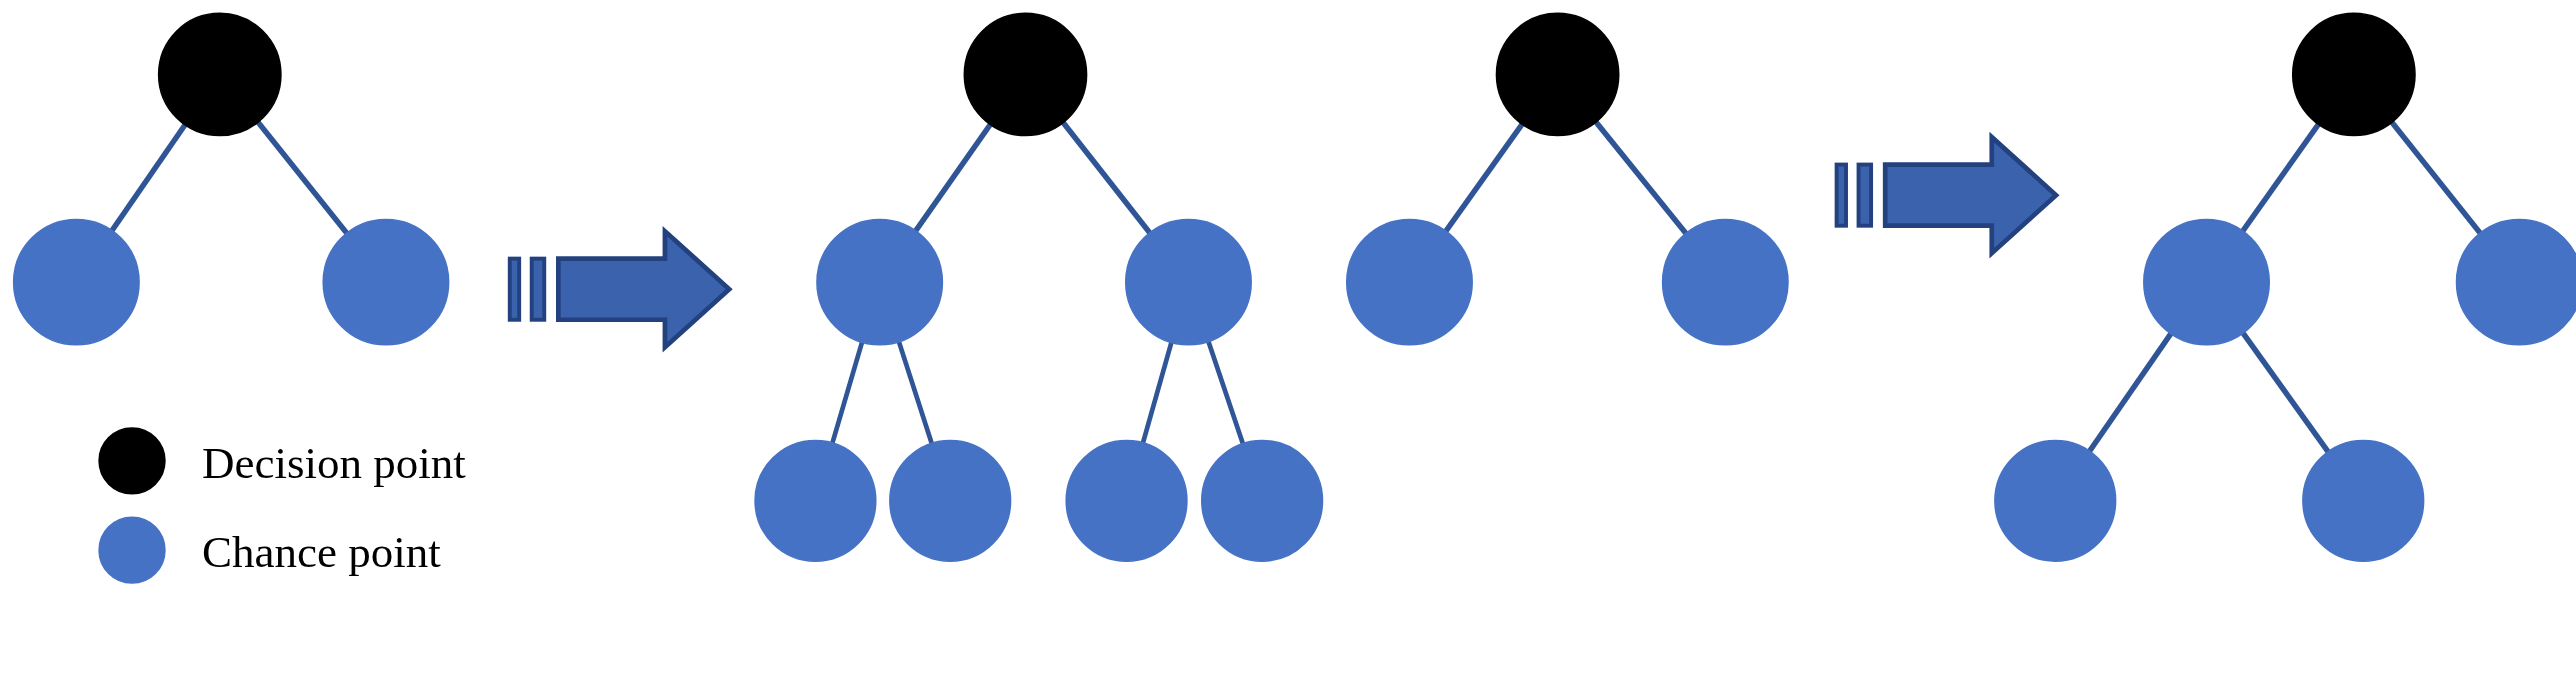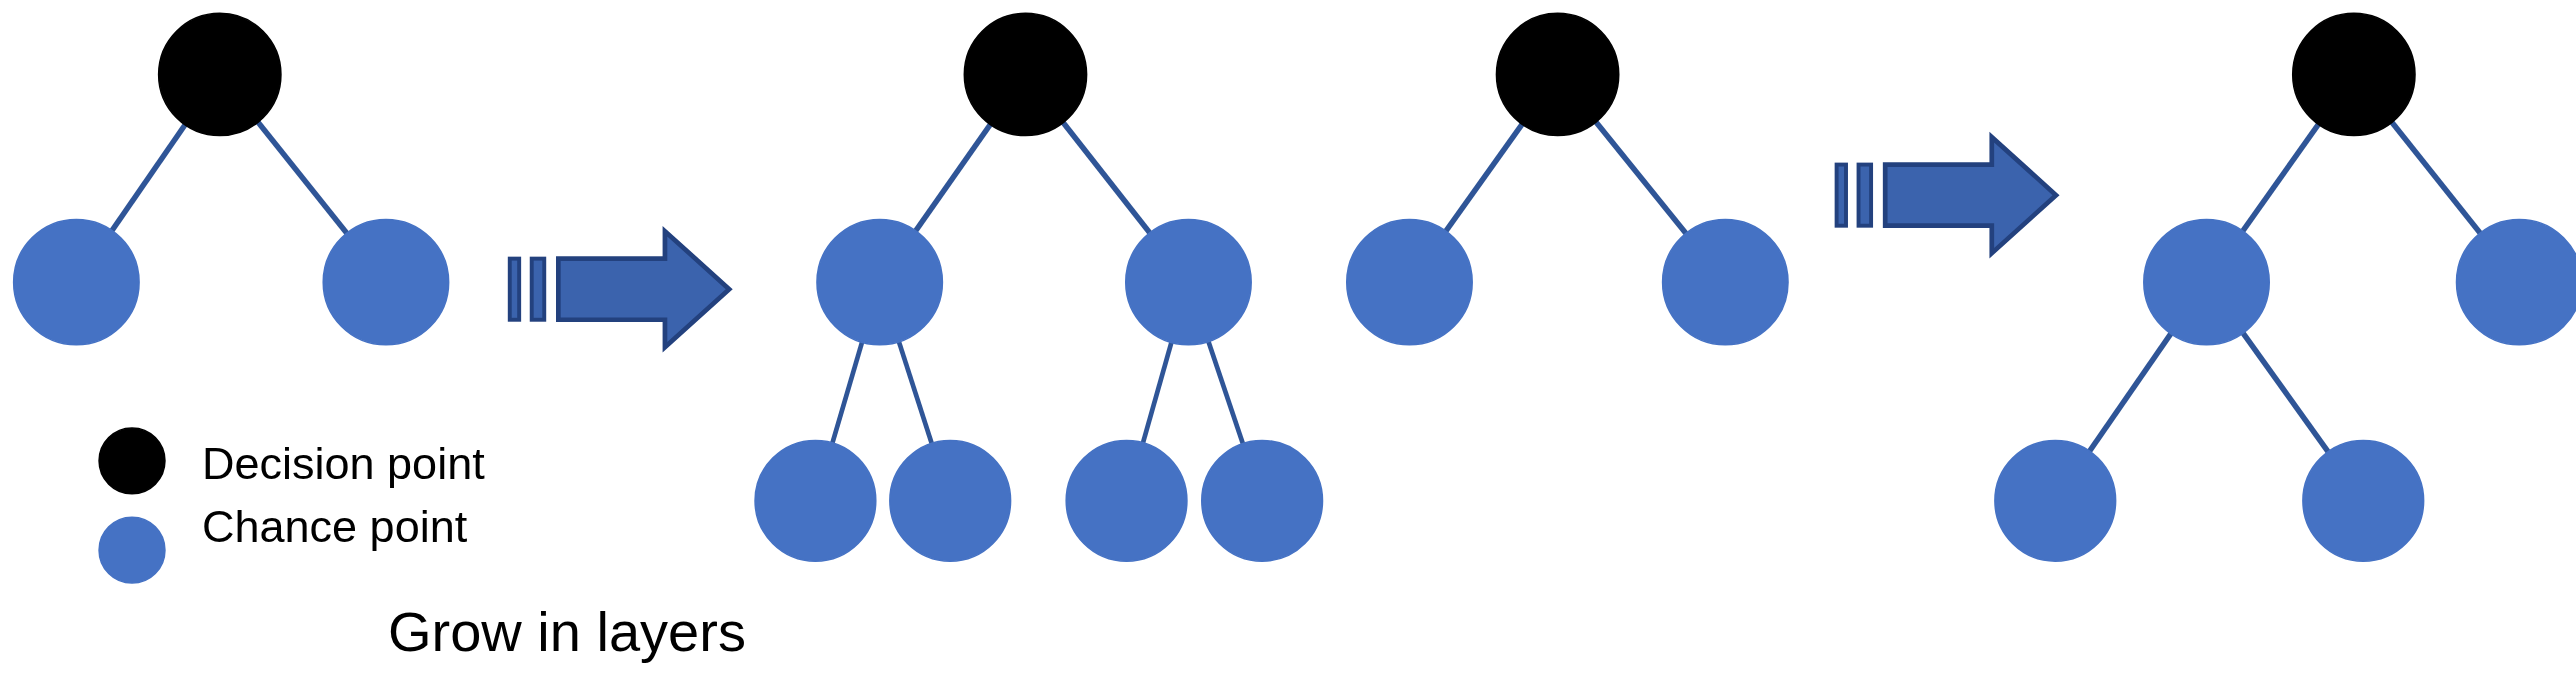--- a/index.html
+++ b/index.html
@@ -20,21 +20,21 @@
   #figure-svg {
     position: absolute;
     left: 0;
     top: 0;
     width: 2576px;
     height: 674px;
     display: block;
   }
   .cap-text {
     position: absolute;
-    font-family: Liberation Sans, sans-serif;
+    font-family: Liberation Serif, serif;
     color: #000000;
     white-space: nowrap;
     line-height: 1;
   }
   .legend-label {
     font-size: 45px;
   }
   .panel-caption {
     font-size: 56px;
   }
@@ -112,19 +112,18 @@
 
     <g>
       <circle cx="168" cy="588" r="42" fill="#000000" stroke="#000000" stroke-width="2"></circle>
       <circle cx="168" cy="702" r="42" fill="#4572C4" stroke="#4572C4" stroke-width="2"></circle>
     </g>
 
   </svg>
 
   <div class="cap-text legend-label" style="left:202px; top:441px;">Decision point</div>
 
-  <div class="cap-text legend-label" style="left:202px; top:504px;">Chance point</div>
+  <div class="cap-text legend-label" style="left:202px; top:530px;">Chance point</div>
 
-  <div class="cap-text panel-caption" style="left:388px; top:604px;">Grow in layers</div>
 
 
 </div>
 
 
 </body></html>

